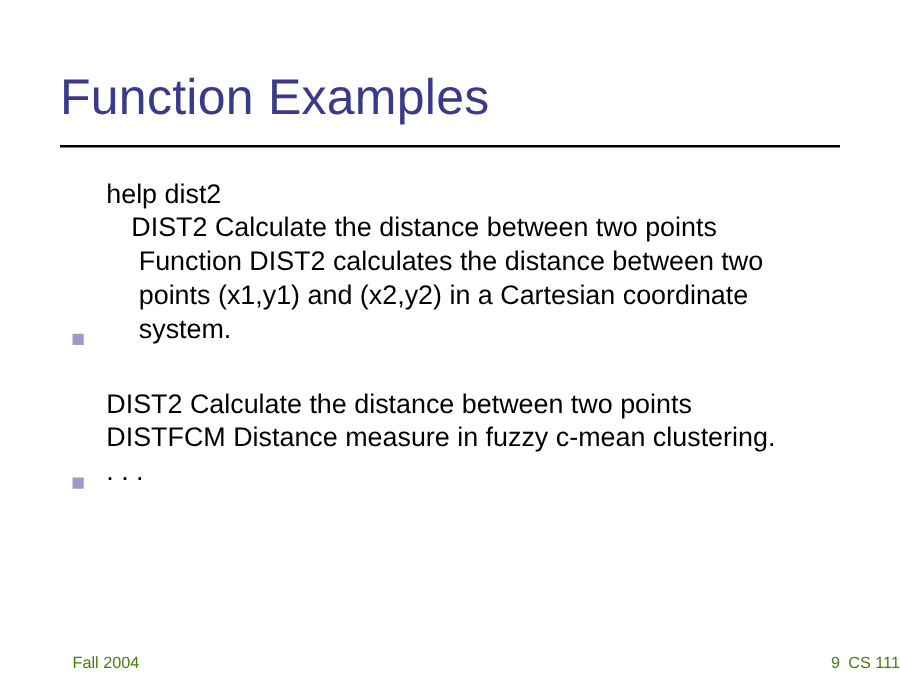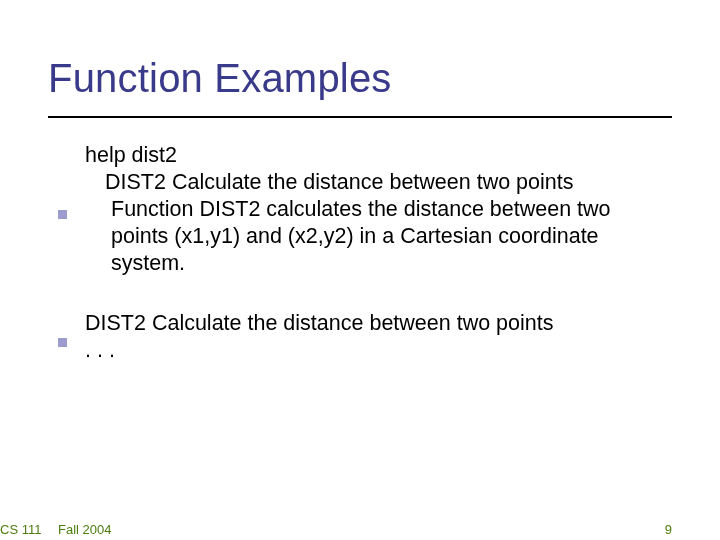--- a/index.html
+++ b/index.html
@@ -37,21 +37,21 @@
     border-top: 2px solid #000;
   }
   .content {
     position: absolute;
     left: 58px;
     right: 48px;
     top: 118px;
   }
   .item {
     display: flex;
-    align-items: center;
+    align-items: flex-end;
     margin-bottom: 34px;
   }
   .bullet {
     width: 9px;
     height: 9px;
     background: #9b9bcf;
     flex: 0 0 auto;
     margin-top: 10px;
     margin-right: 18px;
   }
@@ -80,21 +80,21 @@
     color: #4d7c0f;
   }
   .f-left {
     position: absolute;
     left: 58px;
   }
   .f-center {
     position: absolute;
     left: 0;
     right: 0;
-    text-align: left;
+    text-align: right;
   }
   .f-right {
     position: absolute;
     right: 48px;
   }
 </style>
 </head>
 <body>
 
 <div class="slide">
@@ -110,20 +110,21 @@
         <span class="cmd">help dist2</span>
         <span class="indent">DIST2 Calculate the distance between two points</span>
         <span class="moreindent">Function DIST2 calculates the distance between two points (x1,y1) and (x2,y2) in a Cartesian coordinate system.</span>
       </div>
     </div>
 
     <div class="item">
       <div class="bullet"></div>
       <div class="body">
         <span class="cmd">DIST2 Calculate the distance between two points</span>
+        <span class="cmd">DISTFCM Distance measure in fuzzy c-mean clustering.</span>
         <span class="cmd">. . .</span>
       </div>
     </div>
 
   </div>
 
   <div class="footer">
     <span class="f-left">Fall 2004</span>
     <span class="f-center">CS 111</span>
     <span class="f-right">9</span>

